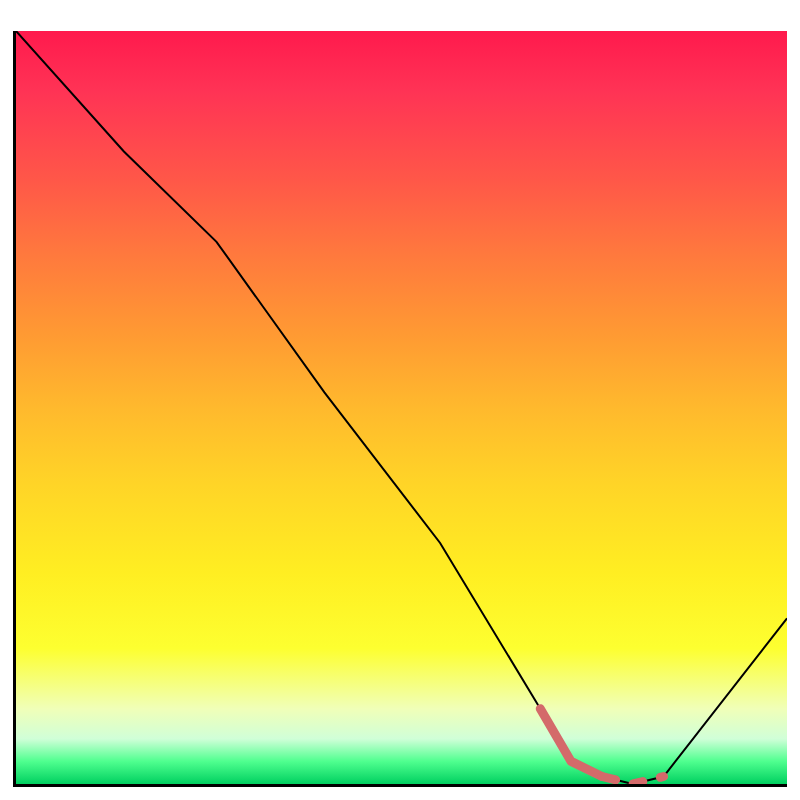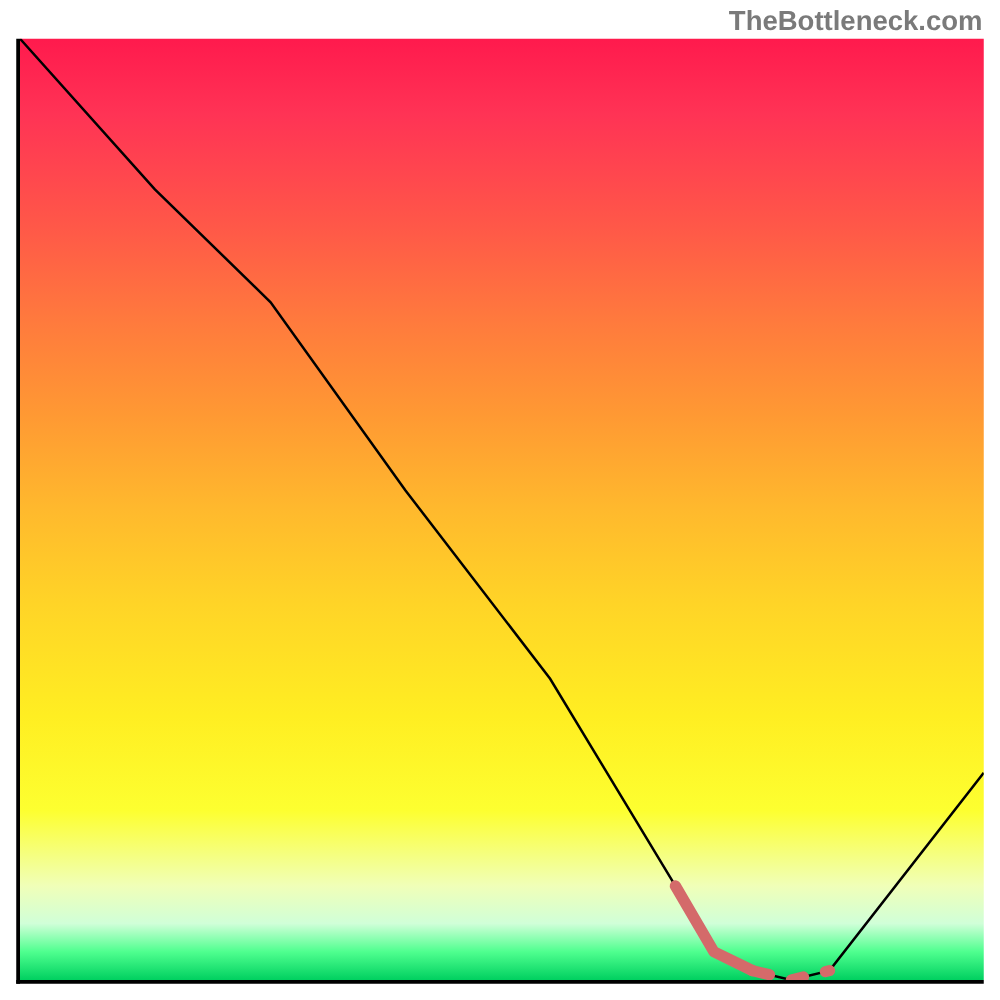--- a/index.html
+++ b/index.html
@@ -59,21 +59,20 @@
     left: 0;
     top: 0;
     width: 100%;
     height: 100%;
   }
 </style>
 </head>
 <body>
 
 <div class="container">
-  <div class="watermark">TheBottleneck.com</div>
 
   <div class="plot-frame">
     <div class="gradient-bg"></div>
 
     <svg class="overlay" viewBox="0 0 771 753" preserveAspectRatio="none">
       <path d="M0.0 0.0 L107.9 120.5 L200.5 210.8 L308.4 361.4 L424.1 512.0 L524.3 677.7 L555.1 730.4 L586.0 745.5 L616.8 753.0 L647.6 745.5 L771.0 587.3" id="curve-path" fill="none" stroke="#000" stroke-width="2"></path>
       <g id="highlight-group">
           <path d="M524.3 677.7 L555.1 730.4 L586.0 745.5" fill="none" stroke="#d46a6a" stroke-width="9" stroke-linecap="round" stroke-linejoin="round"></path>
           <path d="M586.0 745.5 L616.8 753.0 L647.6 745.5" fill="none" stroke="#d46a6a" stroke-width="9" stroke-linecap="round" stroke-dasharray="14 18 10 18 4 30"></path>
         </g>

